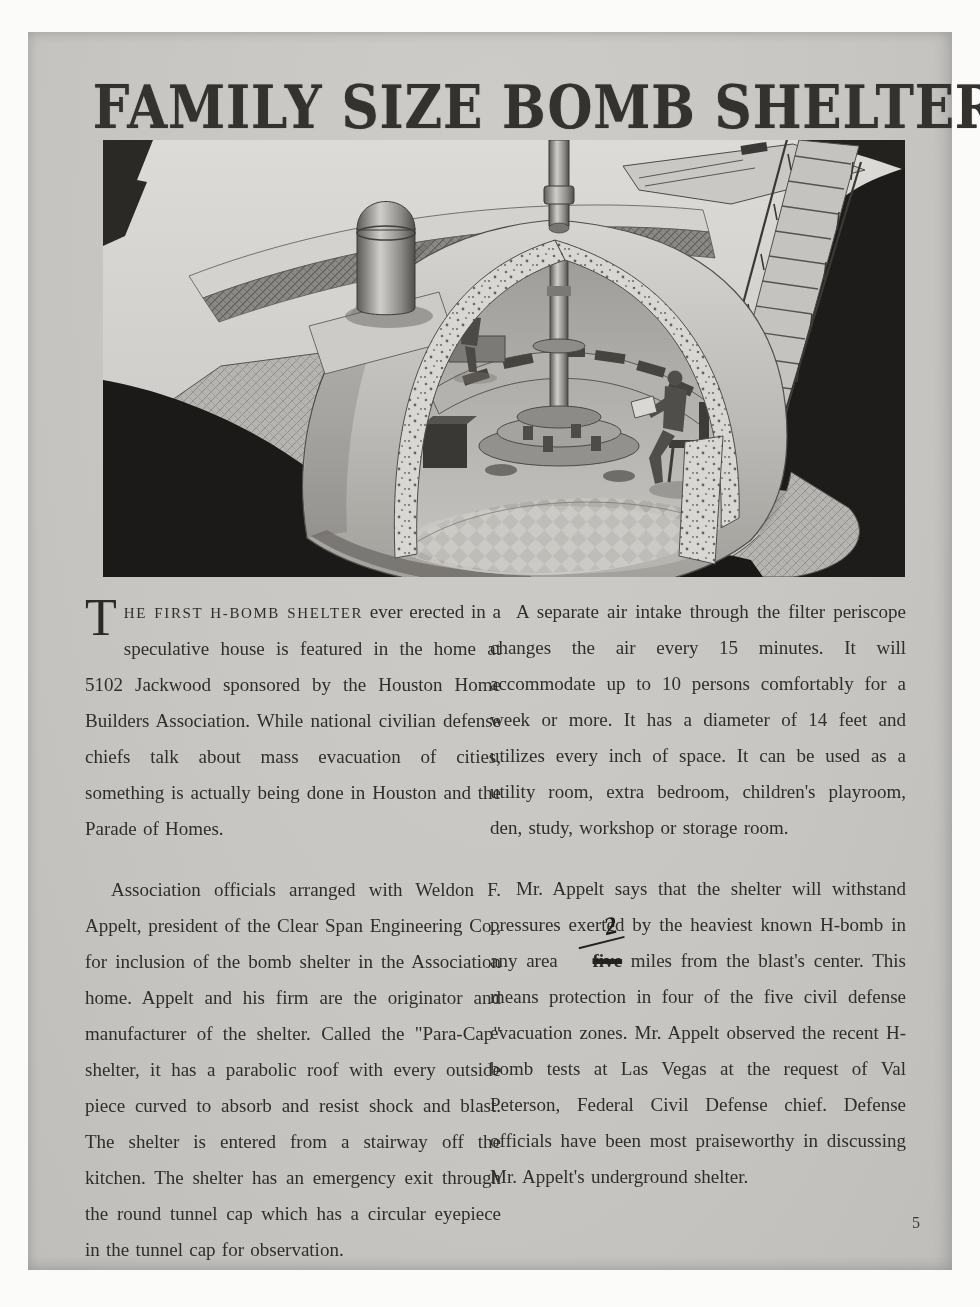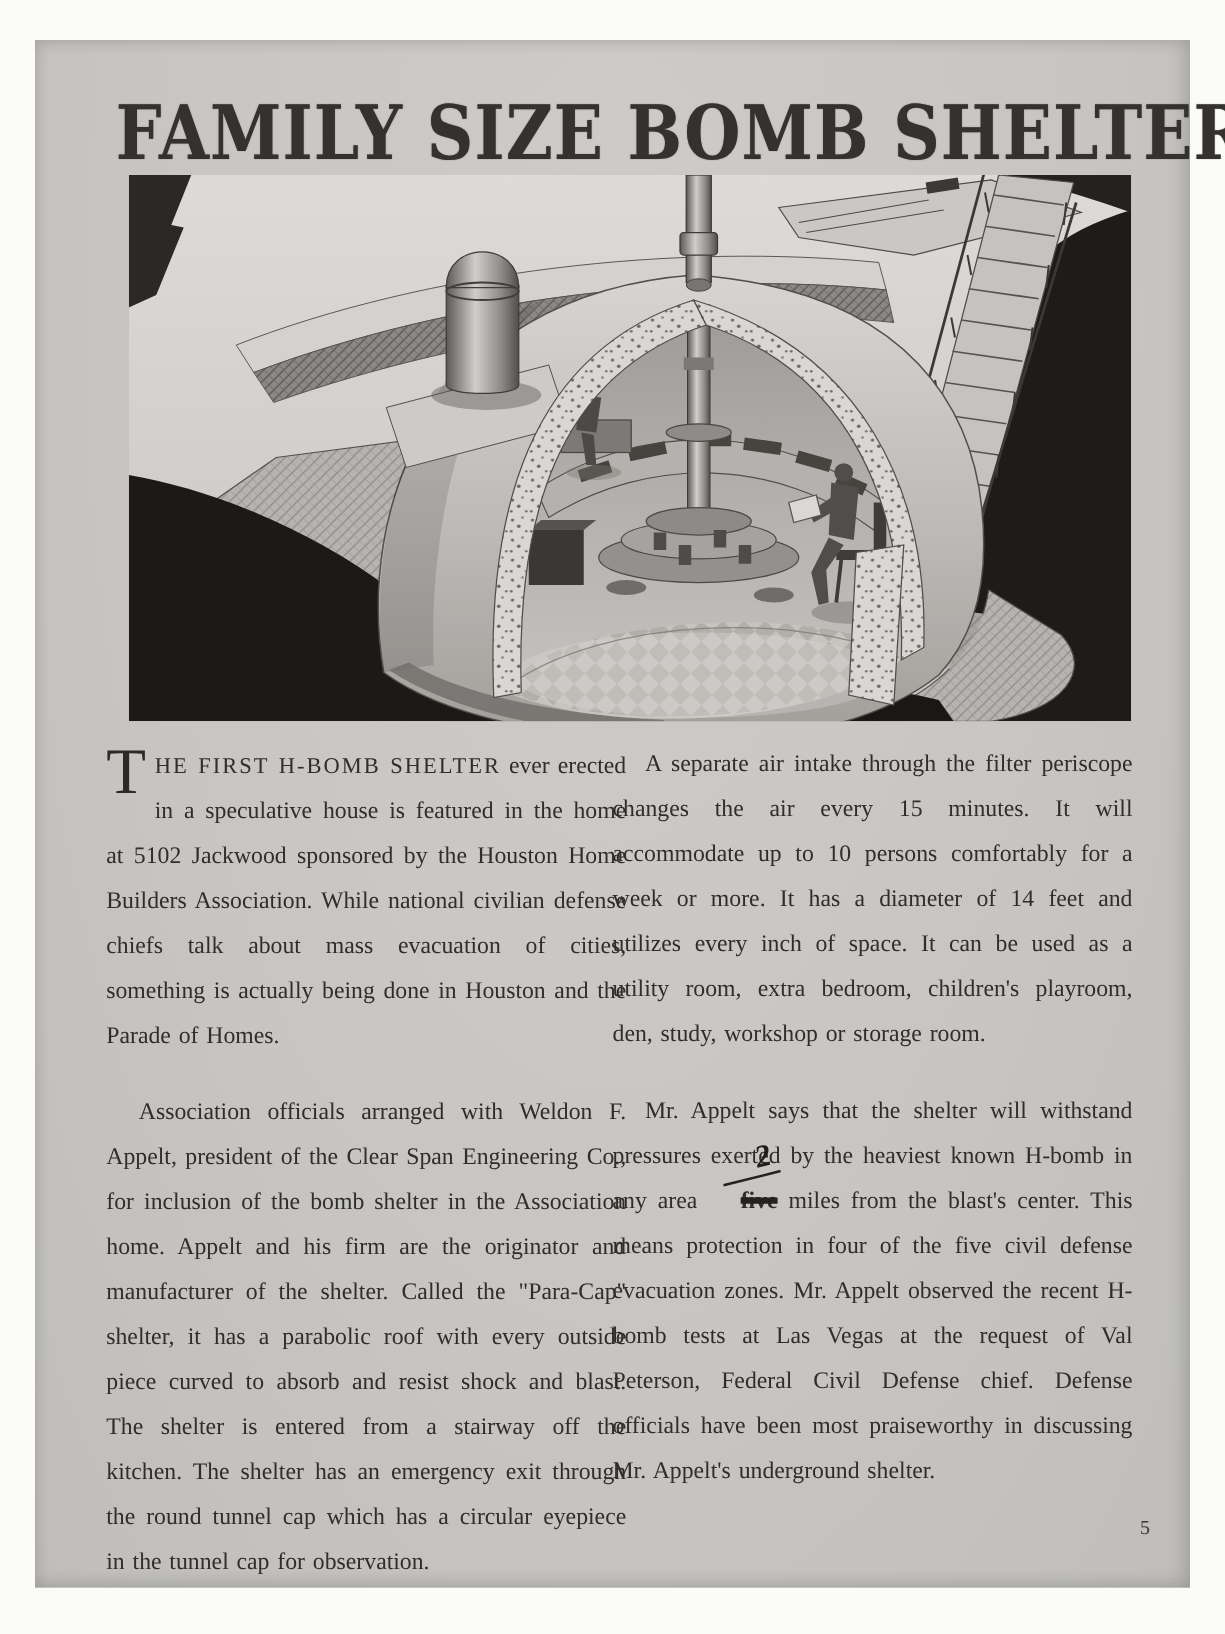--- a/index.html
+++ b/index.html
@@ -14,21 +14,21 @@
        letter-spacing:1px;transform:scaleX(.86);transform-origin:center;
        text-shadow:0 0 1px rgba(40,38,34,.55);white-space:nowrap;}
   #illu{position:absolute;left:75px;top:108px;width:802px;height:437px;overflow:hidden;}
   .col{position:absolute;top:562px;width:416px;font-size:19px;line-height:36px;
        text-align:justify;color:#302e2a;word-spacing:1.5px;}
   #col-left{left:57px;}
   #col-right{left:462px;}
   .col p{margin:0 0 25px 0;}
   .indent{text-indent:26px;}
   .dropcap{float:left;font-size:52px;line-height:42px;padding:3px 7px 0 0;color:#2c2a27;}
-  .lead{font-size:18px;letter-spacing:1.6px;}
+  .lead{font-size:15px;letter-spacing:1.6px;}
   .edit{position:relative;display:inline-block;}
   .struck{text-decoration:line-through;text-decoration-thickness:5px;
           text-decoration-color:#23221f;font-weight:bold;}
   .hand2{position:absolute;top:-27px;left:8px;font-size:25px;font-weight:700;
          font-style:italic;color:#1e1d1b;transform:rotate(-14deg);line-height:1;
          border-bottom:2.5px solid #23221f;padding:0 4px 1px 4px;}
   #pageno{position:absolute;left:884px;top:1182px;font-size:16px;color:#3a3834;}
 </style>
 </head>
 <body>

